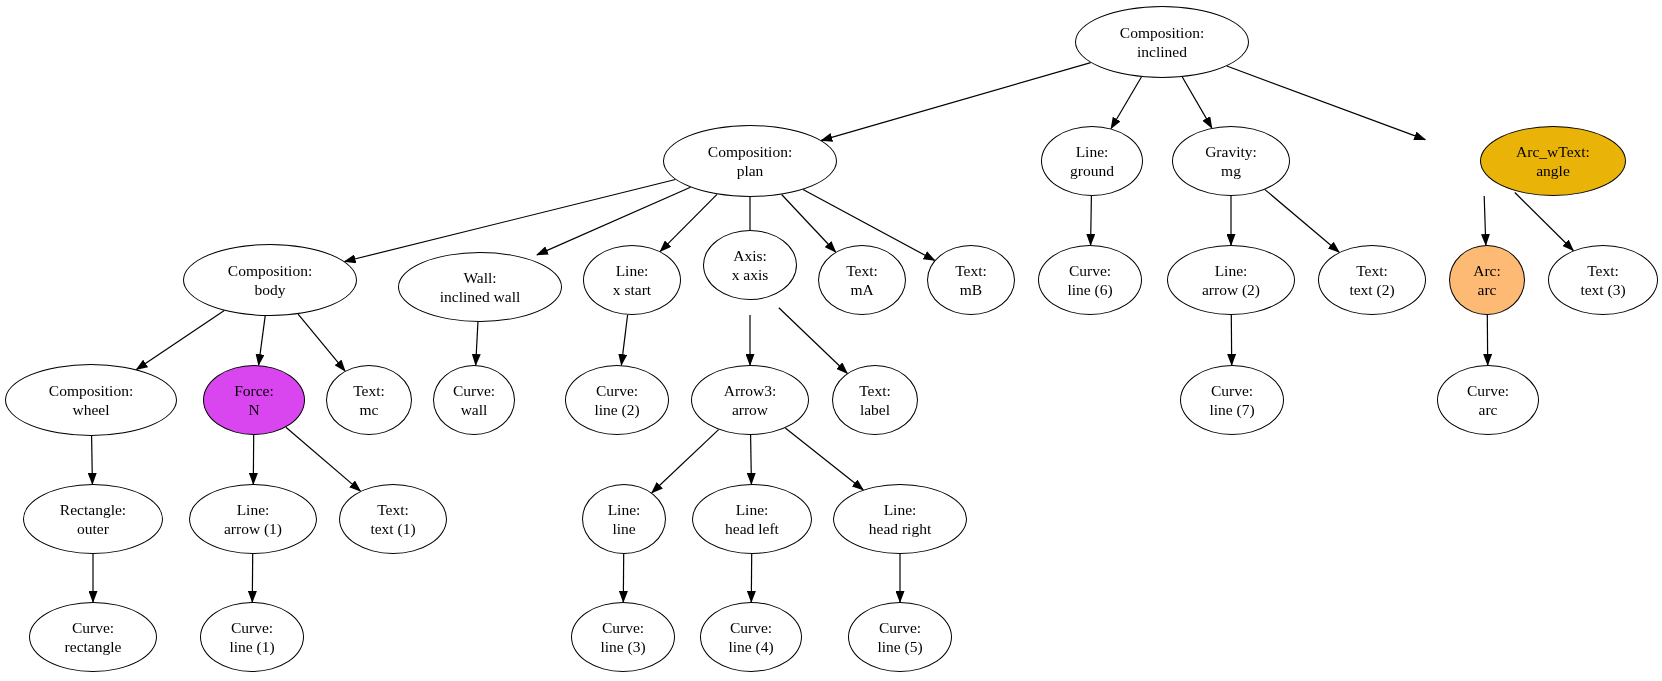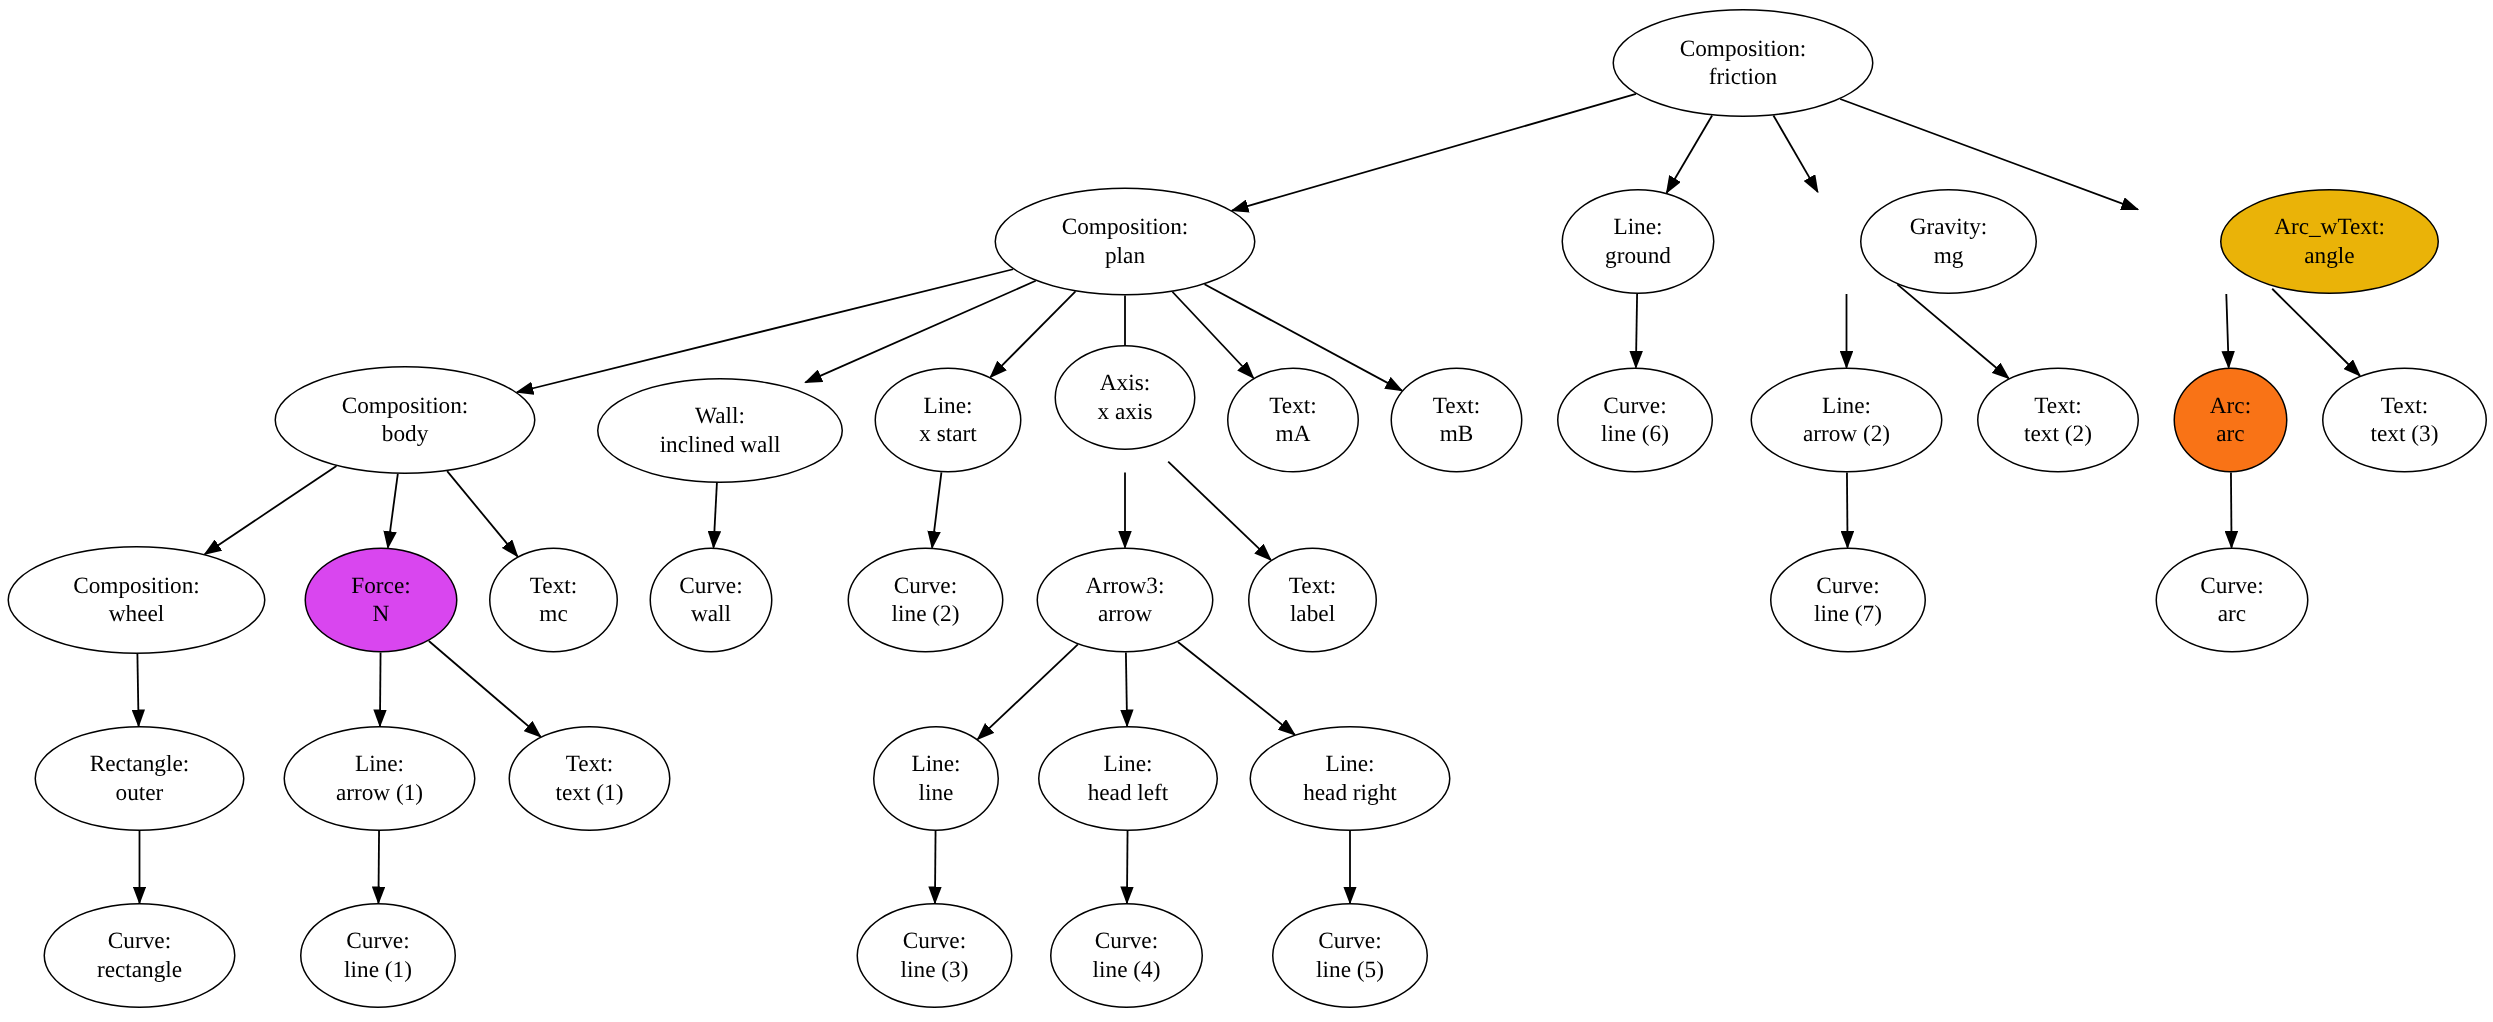--- a/index.html
+++ b/index.html
@@ -78,31 +78,31 @@
         <line x1="93.0" y1="554.0" x2="93.0" y2="602.0" class="edge" stroke="#000000" marker-end="url(#arrowhead)"></line>
         <line x1="252.7" y1="554.0" x2="252.3" y2="602.0" class="edge" stroke="#000000" marker-end="url(#arrowhead)"></line>
         <line x1="623.7" y1="554.0" x2="623.3" y2="602.0" class="edge" stroke="#000000" marker-end="url(#arrowhead)"></line>
         <line x1="751.7" y1="554.0" x2="751.3" y2="602.0" class="edge" stroke="#000000" marker-end="url(#arrowhead)"></line>
         <line x1="900.0" y1="554.0" x2="900.0" y2="602.0" class="edge" stroke="#000000" marker-end="url(#arrowhead)"></line>
       </g>
   </svg>
   <div id="node-layer">
       <div class="node" style="left: 1075px; top: 6px; width: 174px; height: 72px; border-color: rgb(0, 0, 0); background: rgb(255, 255, 255);">
         <span>Composition:</span>
-        <span>friction</span>
+        <span>inclined</span>
       </div>
       <div class="node" style="left: 663px; top: 125px; width: 174px; height: 72px; border-color: rgb(0, 0, 0); background: rgb(255, 255, 255);">
         <span>Composition:</span>
         <span>plan</span>
       </div>
       <div class="node" style="left: 1041px; top: 126px; width: 102px; height: 70px; border-color: rgb(0, 0, 0); background: rgb(255, 255, 255);">
         <span>Line:</span>
         <span>ground</span>
       </div>
-      <div class="node" style="left: 1240px; top: 126px; width: 118px; height: 70px; border-color: rgb(0, 0, 0); background: rgb(255, 255, 255);">
+      <div class="node" style="left: 1172px; top: 126px; width: 118px; height: 70px; border-color: rgb(0, 0, 0); background: rgb(255, 255, 255);">
         <span>Gravity:</span>
         <span>mg</span>
       </div>
       <div class="node" style="left: 1480px; top: 126px; width: 146px; height: 70px; border-color: rgb(0, 0, 0); background: #eab308;">
         <span>Arc_wText:</span>
         <span>angle</span>
       </div>
       <div class="node" style="left: 183px; top: 244px; width: 174px; height: 72px; border-color: rgb(0, 0, 0); background: rgb(255, 255, 255);">
         <span>Composition:</span>
         <span>body</span>
@@ -132,21 +132,21 @@
         <span>line (6)</span>
       </div>
       <div class="node" style="left: 1167px; top: 245px; width: 128px; height: 70px; border-color: rgb(0, 0, 0); background: rgb(255, 255, 255);">
         <span>Line:</span>
         <span>arrow (2)</span>
       </div>
       <div class="node" style="left: 1318px; top: 245px; width: 108px; height: 70px; border-color: rgb(0, 0, 0); background: rgb(255, 255, 255);">
         <span>Text:</span>
         <span>text (2)</span>
       </div>
-      <div class="node" style="left: 1449px; top: 245px; width: 76px; height: 70px; border-color: rgb(0, 0, 0); background: #f97316;">
+      <div class="node" style="left: 1449px; top: 245px; width: 76px; height: 70px; border-color: rgb(0, 0, 0); background: #fdba74;">
         <span>Arc:</span>
         <span>arc</span>
       </div>
       <div class="node" style="left: 1548px; top: 245px; width: 110px; height: 70px; border-color: rgb(0, 0, 0); background: rgb(255, 255, 255);">
         <span>Text:</span>
         <span>text (3)</span>
       </div>
       <div class="node" style="left: 5px; top: 364px; width: 172px; height: 72px; border-color: rgb(0, 0, 0); background: rgb(255, 255, 255);">
         <span>Composition:</span>
         <span>wheel</span>

